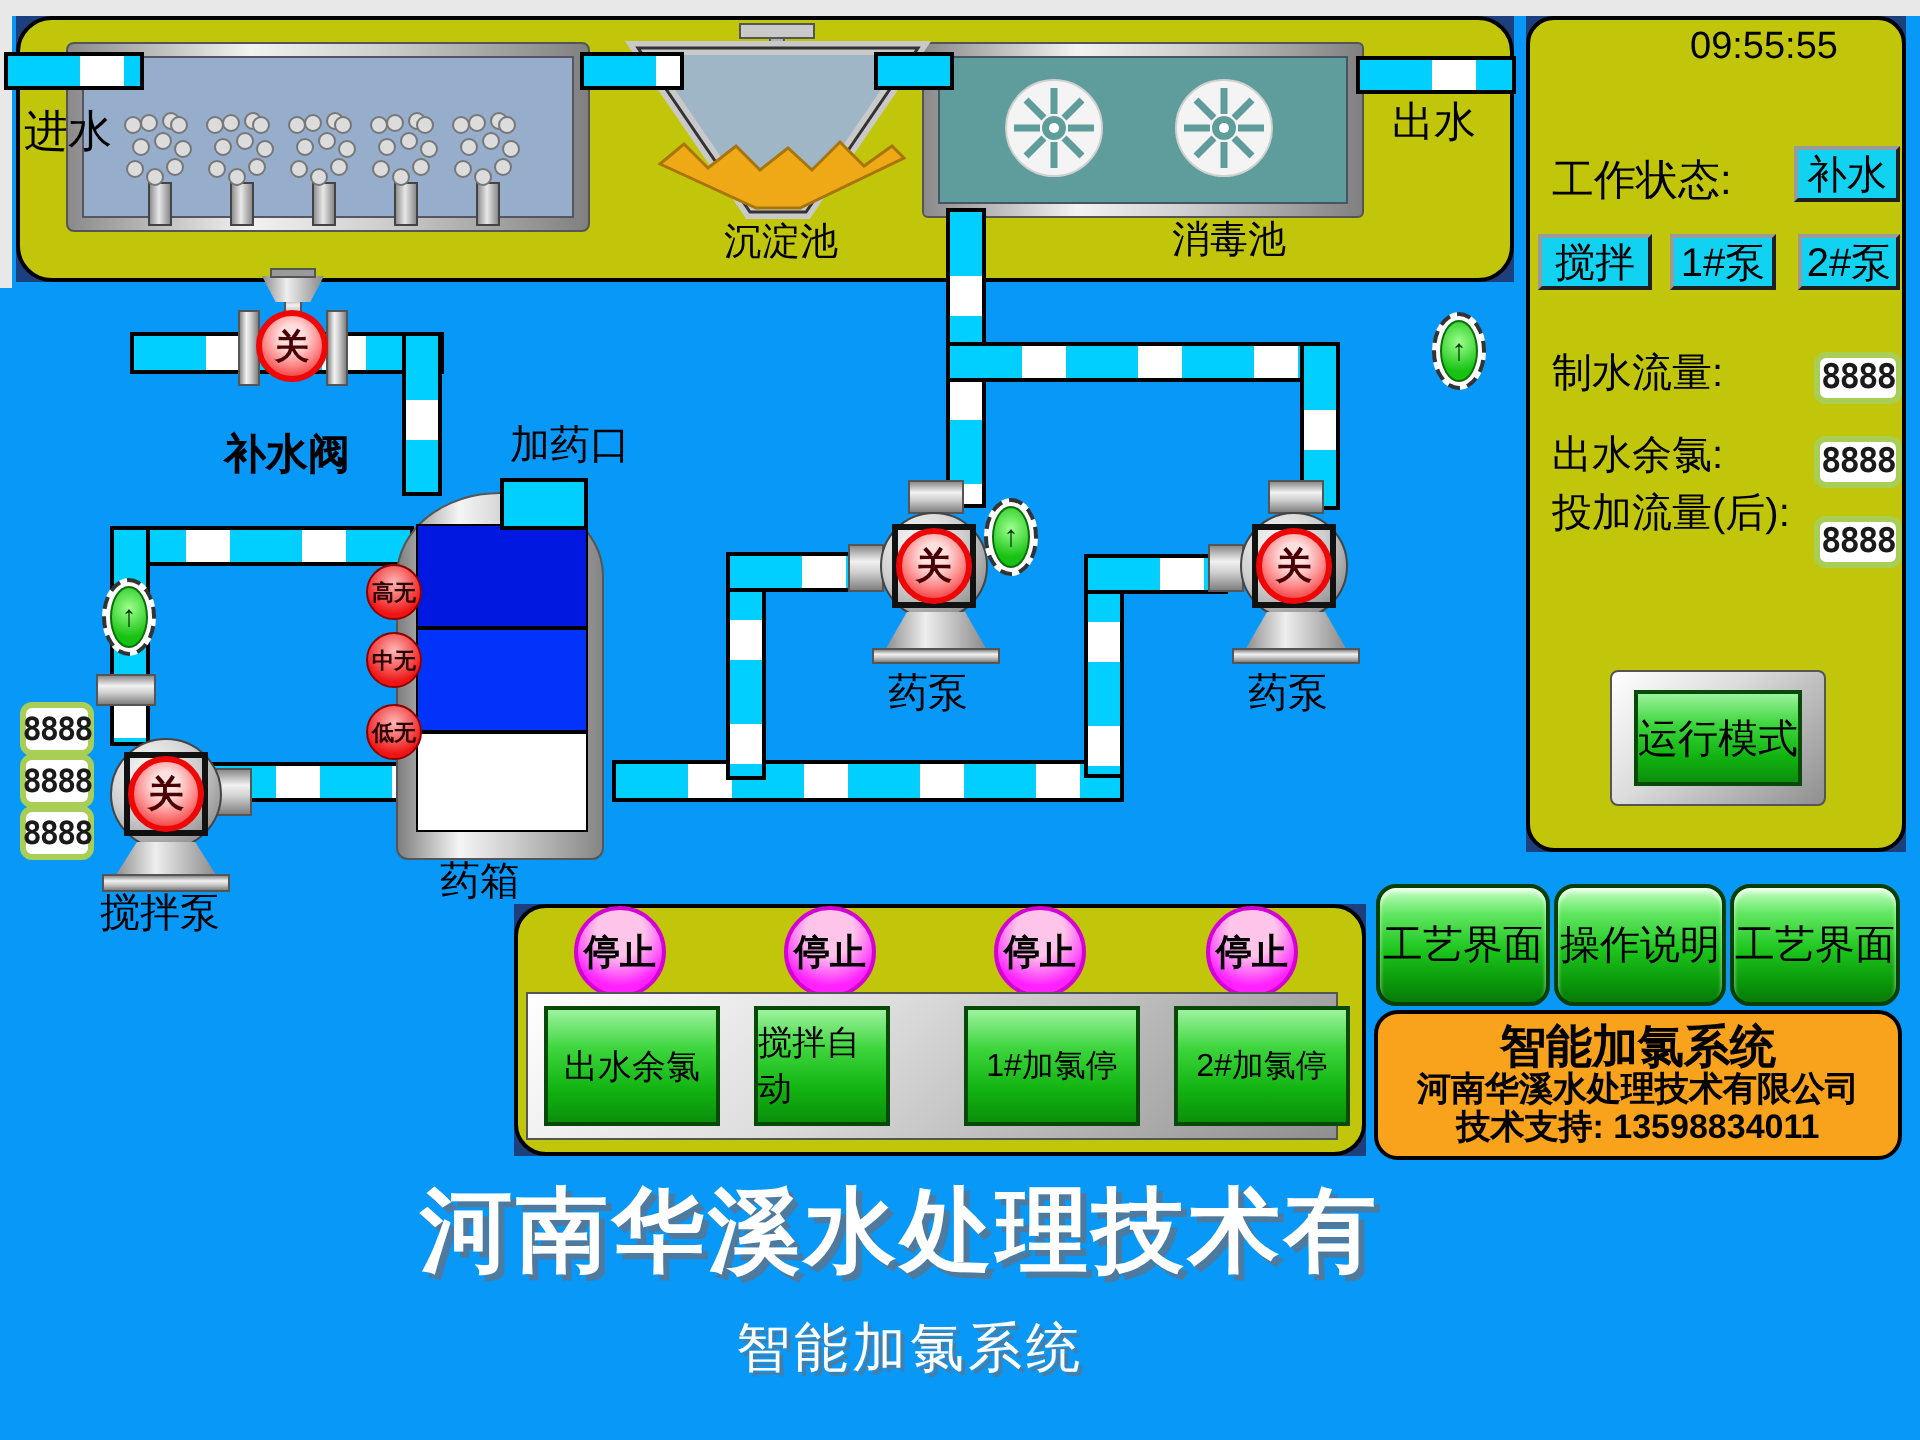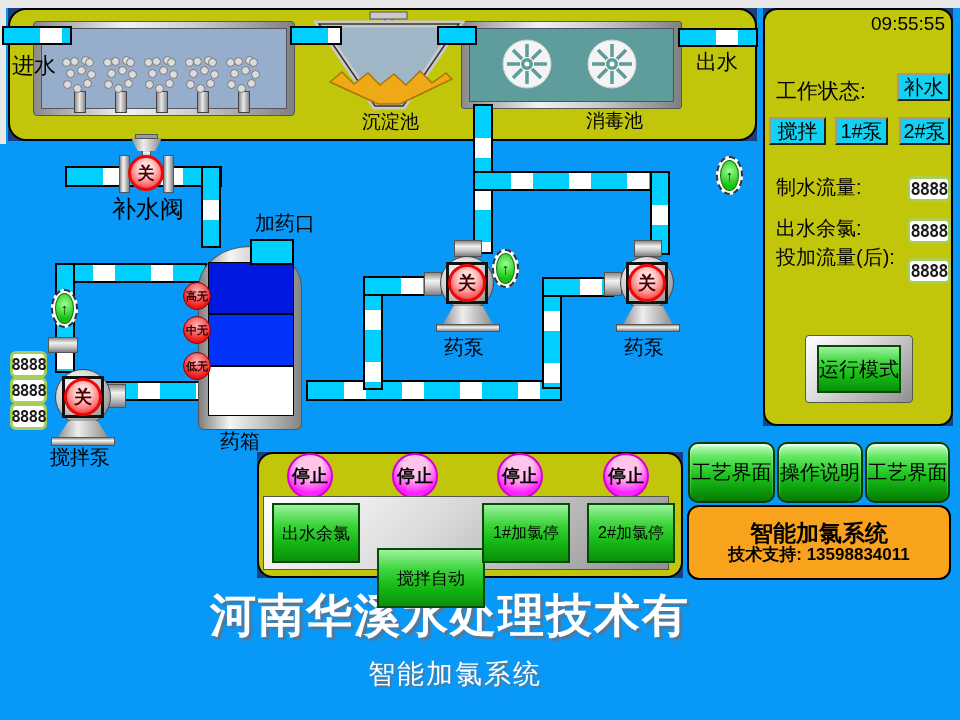--- a/index.html
+++ b/index.html
@@ -197,21 +197,21 @@
   <div class="pipe-h" style="left:363px;top:276px;width:70px;height:20px;"></div>
   <div class="pipe-v" style="left:542px;top:277px;width:20px;height:112px;"></div>
   <div class="pipe-h" style="left:542px;top:277px;width:72px;height:20px;"></div>
 
   <div class="abs silver-h" style="left:142px;top:148px;width:9px;height:12px;"></div>
   <div class="abs trap" style="left:131px;top:138px;width:31px;height:13px;transform:scaleY(-1);"></div>
   <div class="abs" style="left:135px;top:134px;width:23px;height:5px;background:#9a9a9a;border:1px solid #555;"></div>
   <div class="abs silver" style="left:119px;top:155px;width:11px;height:38px;"></div>
   <div class="abs silver" style="left:163px;top:155px;width:11px;height:38px;"></div>
   <div class="red-ind" style="left:128px;top:155px;width:36px;height:36px;font-size:17px;">关</div>
-  <div class="lbl" style="left:112px;top:196px;font-size:24px;">补水阀</div>
+  <div class="lbl" style="left:112px;top:216px;font-size:21px;font-weight:bold;">补水阀</div>
 
   <div class="abs" style="left:198px;top:246px;width:104px;height:184px;border:1px solid #555;border-radius:52px 52px 6px 6px / 42px 42px 6px 6px;background:linear-gradient(90deg,#7e7e7e,#f5f5f5 30%,#cfcfcf 55%,#858585);"></div>
   <div class="abs" style="left:208px;top:262px;width:86px;height:52px;background:#0018E0;border:1px solid #000;"></div>
   <div class="abs" style="left:208px;top:314px;width:86px;height:52px;background:#0133FB;border:1px solid #000;"></div>
   <div class="abs" style="left:208px;top:366px;width:86px;height:50px;background:#fff;border:1px solid #000;"></div>
   <div class="abs" style="left:250px;top:239px;width:44px;height:26px;background:#00CFFF;border:2px solid #000;"></div>
   <div class="lbl" style="left:255px;top:212px;font-size:20px;">加药口</div>
   <div class="lbl" style="left:220px;top:430px;font-size:20px;">药箱</div>
   <div class="lvl" style="left:183px;top:282px;">高无</div>
   <div class="lvl" style="left:183px;top:316px;">中无</div>
@@ -253,21 +253,21 @@
   </div>
   <div class="gi" style="left:492px;top:249px;">
     <div class="gi-inner">↑</div>
   </div>
   <div class="gi" style="left:716px;top:156px;">
     <div class="gi-inner">↑</div>
   </div>
 
   <div class="panel-navy" style="left:763px;top:8px;width:190px;height:418px;"></div>
   <div class="panel-olive" style="left:763px;top:8px;width:190px;height:418px;border-radius:14px;"></div>
-  <div class="lbl" style="left:845px;top:14px;width:100px;text-align:right;font-size:19px;">09:55:55</div>
+  <div class="lbl" style="left:845px;top:14px;width:100px;text-align:left;font-size:19px;">09:55:55</div>
   <div class="lbl" style="left:776px;top:79px;font-size:21px;">工作状态:</div>
   <div class="cybtn" style="left:897px;top:73px;width:53px;height:28px;">补水</div>
   <div class="cybtn" style="left:769px;top:117px;width:57px;height:28px;">搅拌</div>
   <div class="cybtn" style="left:835px;top:117px;width:53px;height:28px;">1#泵</div>
   <div class="cybtn" style="left:899px;top:117px;width:51px;height:28px;">2#泵</div>
 
   <div class="lbl" style="left:776px;top:176px;font-size:20px;">制水流量:</div>
   <div class="seg" style="left:907px;top:176px;width:44px;height:26px;font-size:17px;">8888</div>
   <div class="lbl" style="left:776px;top:217px;font-size:20px;">出水余氯:</div>
   <div class="seg" style="left:907px;top:218px;width:44px;height:26px;font-size:17px;">8888</div>
@@ -280,26 +280,27 @@
   <div class="panel-navy" style="left:257px;top:452px;width:426px;height:126px;"></div>
   <div class="panel-olive" style="left:257px;top:452px;width:426px;height:126px;border-radius:16px;"></div>
 
   <div class="stop-lamp" style="left:287px;top:453px;">停止</div>
   <div class="stop-lamp" style="left:392px;top:453px;">停止</div>
   <div class="stop-lamp" style="left:497px;top:453px;">停止</div>
   <div class="stop-lamp" style="left:603px;top:453px;">停止</div>
 
   <div class="bezel" style="left:263px;top:496px;width:406px;height:74px;"></div>
   <div class="greenbtn2" style="left:272px;top:503px;width:88px;height:60px;font-size:17px;">出水余氯</div>
-  <div class="greenbtn2" style="left:377px;top:503px;width:108px;height:60px;font-size:17px;margin-top:45px;">搅拌自动</div>
+  <div class="greenbtn2" style="left:377px;top:503px;width:68px;height:60px;font-size:17px;">搅拌自动</div>
   <div class="greenbtn2" style="left:482px;top:503px;width:88px;height:60px;font-size:16px;">1#加氯停</div>
   <div class="greenbtn2" style="left:587px;top:503px;width:88px;height:60px;font-size:16px;">2#加氯停</div>
 
   <div class="greenbtn" style="left:688px;top:442px;width:87px;height:61px;font-size:20px;">工艺界面</div>
   <div class="greenbtn" style="left:777px;top:442px;width:86px;height:61px;font-size:20px;">操作说明</div>
   <div class="greenbtn" style="left:865px;top:442px;width:85px;height:61px;font-size:20px;">工艺界面</div>
 
   <div class="abs" style="left:687px;top:505px;width:264px;height:75px;background:#F9A21B;border:2px solid #000;border-radius:12px;display:flex;flex-direction:column;align-items:center;justify-content:center;">
     <div class="lbl" style="position:static;font-size:23px;font-weight:bold;">智能加氯系统</div>
+    <div class="lbl" style="position:static;font-size:17px;font-weight:600;">河南华溪水处理技术有限公司</div>
     <div class="lbl" style="position:static;font-size:17px;font-weight:600;">技术支持: 13598834011</div>
   </div>
 
 </div>
 
 </body></html>

